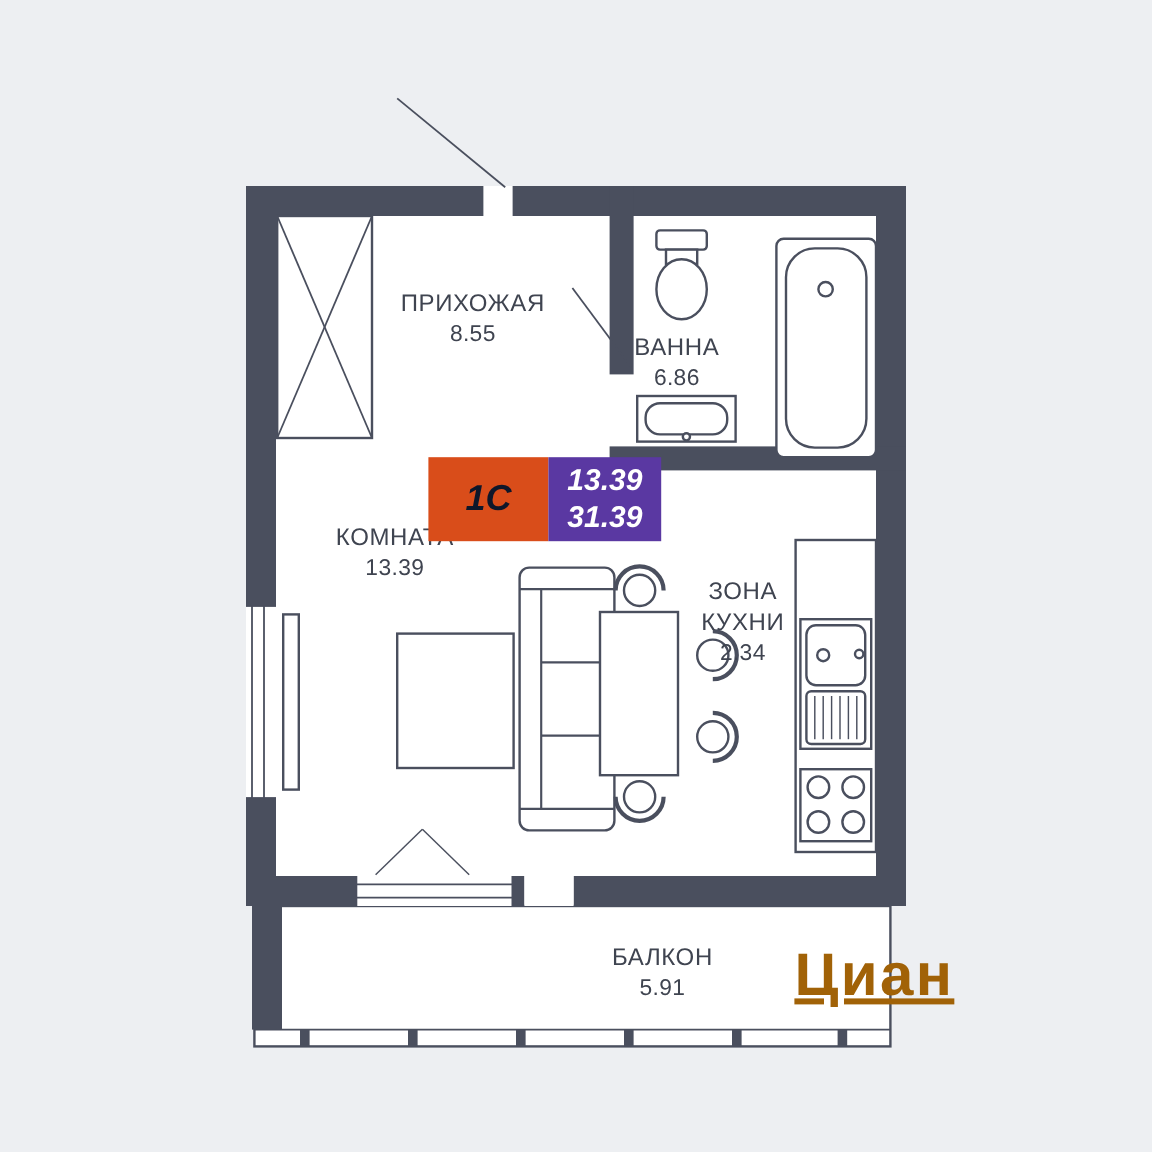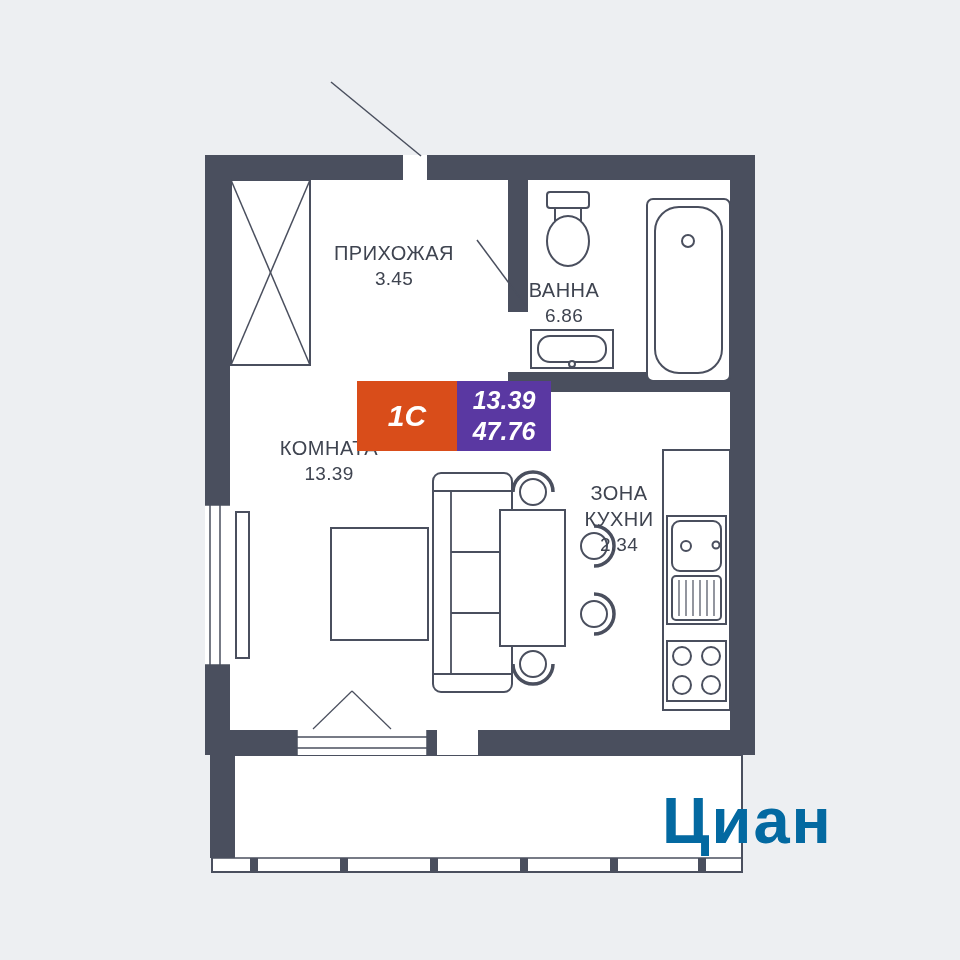--- a/index.html
+++ b/index.html
@@ -20,31 +20,31 @@
   .white{fill:#ffffff;}
   .furn{fill:#ffffff;stroke:var(--wall);stroke-width:2;}
   .ln{stroke:var(--wall);fill:none;}
   .label{
     position:absolute;transform:translateX(-50%);text-align:center;
     color:var(--text);font-size:20px;line-height:26px;letter-spacing:.5px;
   }
   .label .area{font-size:19px;letter-spacing:.3px;}
   .badge{position:absolute;left:357px;top:381px;display:flex;height:70px;}
   .badge-type{
-    width:100px;background:var(--orange);color:#ffffff;font-style:italic;font-weight:bold;
+    width:100px;background:var(--orange);color:#0f172a;font-style:italic;font-weight:bold;
     font-size:30px;display:flex;align-items:center;justify-content:center;
   }
   .badge-areas{
     width:94px;background:var(--purple);color:#fff;font-style:italic;font-weight:bold;
     font-size:25px;line-height:31px;display:flex;flex-direction:column;
     align-items:center;justify-content:center;
   }
   .watermark{
-    position:absolute;left:662px;top:783px;font-size:65px;font-weight:bold;
-    color:#0369a1;letter-spacing:2px;user-select:none;
+    position:absolute;left:662px;top:783px;font-size:50px;font-weight:bold;
+    color:#a16207;letter-spacing:2px;user-select:none;text-decoration:underline;
   }
 </style>
 </head>
 <body>
 
 <div class="stage">
 
   <svg class="plan-svg" width="960" height="960" viewBox="0 0 960 960">
 
     <rect class="white" x="230" y="180" width="500" height="550"></rect>
@@ -171,42 +171,46 @@
       <circle class="furn" cx="682" cy="685" r="9" stroke-width="1.8"></circle>
       <circle class="furn" cx="711" cy="685" r="9" stroke-width="1.8"></circle>
     </g>
 
     <line class="ln" x1="331" y1="82" x2="421" y2="156" stroke-width="1.5"></line>
     <line class="ln" x1="477" y1="240" x2="526" y2="306" stroke-width="1.5"></line>
   </svg>
 
   <div class="label" style="left:394px;top:240px;">
     <div>ПРИХОЖАЯ</div>
-    <div class="area">3.45</div>
+    <div class="area">8.55</div>
   </div>
 
   <div class="label" style="left:564px;top:277px;">
     <div>ВАННА</div>
     <div class="area">6.86</div>
   </div>
 
   <div class="label" style="left:329px;top:435px;">
     <div>КОМНАТА</div>
     <div class="area">13.39</div>
   </div>
 
   <div class="label" style="left:619px;top:448px;width:104px;margin-top:32px;">
     <div>ЗОНА КУХНИ</div>
     <div class="area">2.34</div>
   </div>
 
+  <div class="label" style="left:552px;top:785px;">
+    <div>БАЛКОН</div>
+    <div class="area">5.91</div>
+  </div>
 
   <div class="badge">
     <div class="badge-type">1С</div>
     <div class="badge-areas">
       <div>13.39</div>
-      <div>47.76</div>
+      <div>31.39</div>
     </div>
   </div>
 
   <div class="watermark">Циан</div>
 
 </div>
 
 </body></html>

